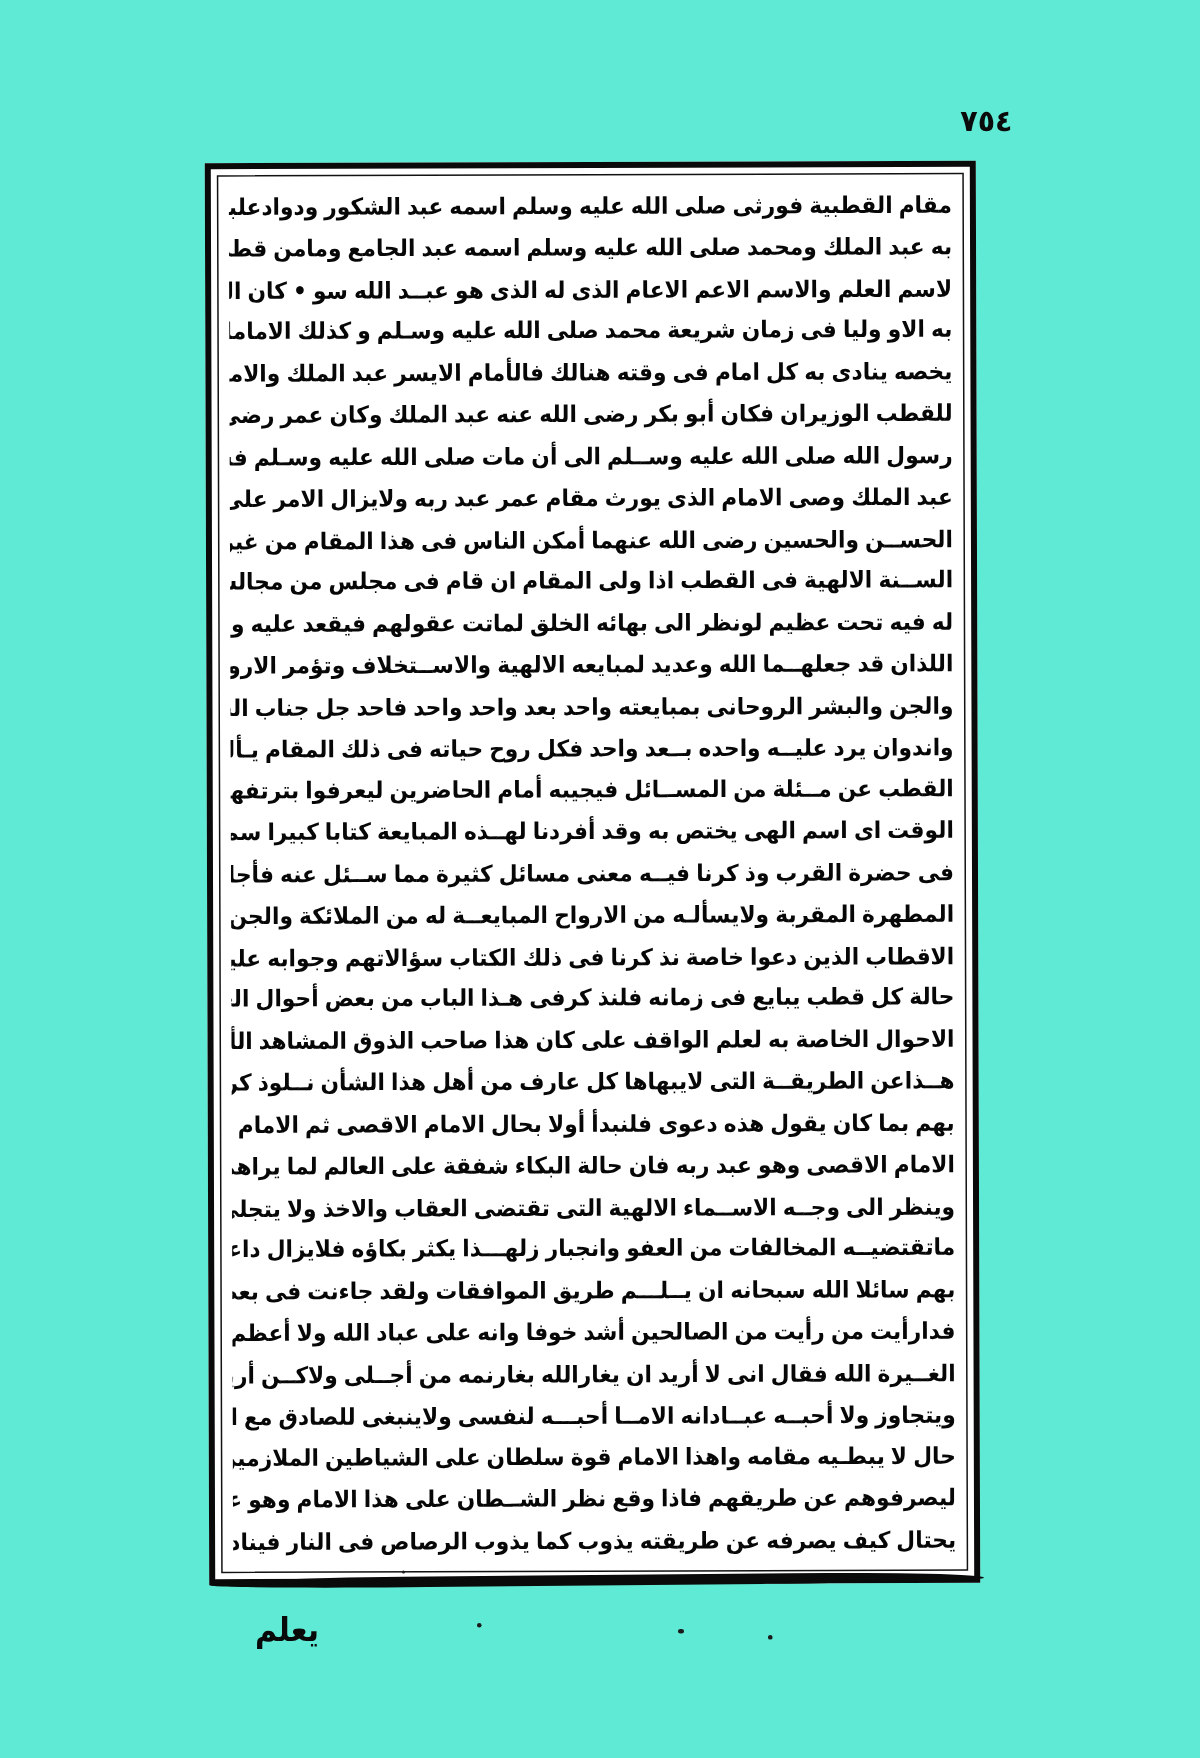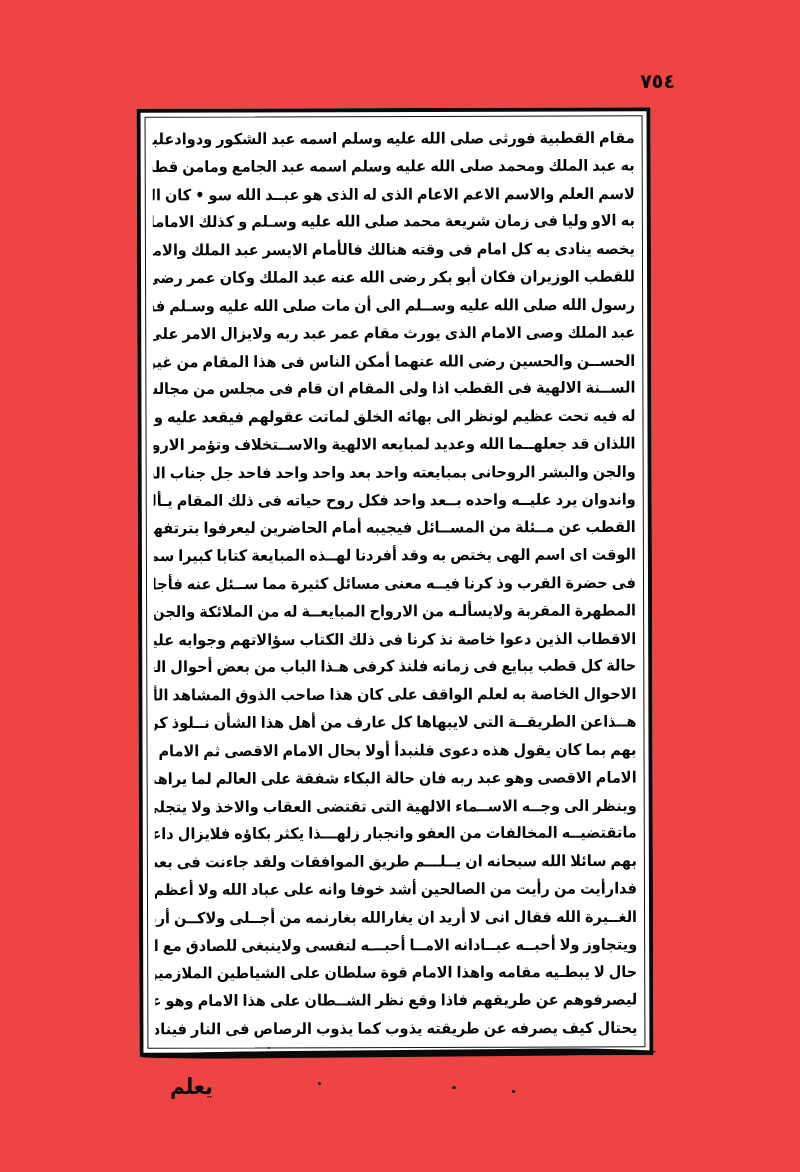--- a/index.html
+++ b/index.html
@@ -14,21 +14,21 @@
     position: relative;
     overflow: hidden;
     font-family: "DejaVu Sans", sans-serif;
     color: #000000;
   }
 
   
   .scan-page {
     position: absolute;
     inset: 0;
-    background: #ef4444;
+    background: #5eead4;
   }
 
   
   .folio-number {
     position: absolute;
     top: 70px;
     left: 0;
     width: 800px;
     text-align: center;
     padding-right: 0;

